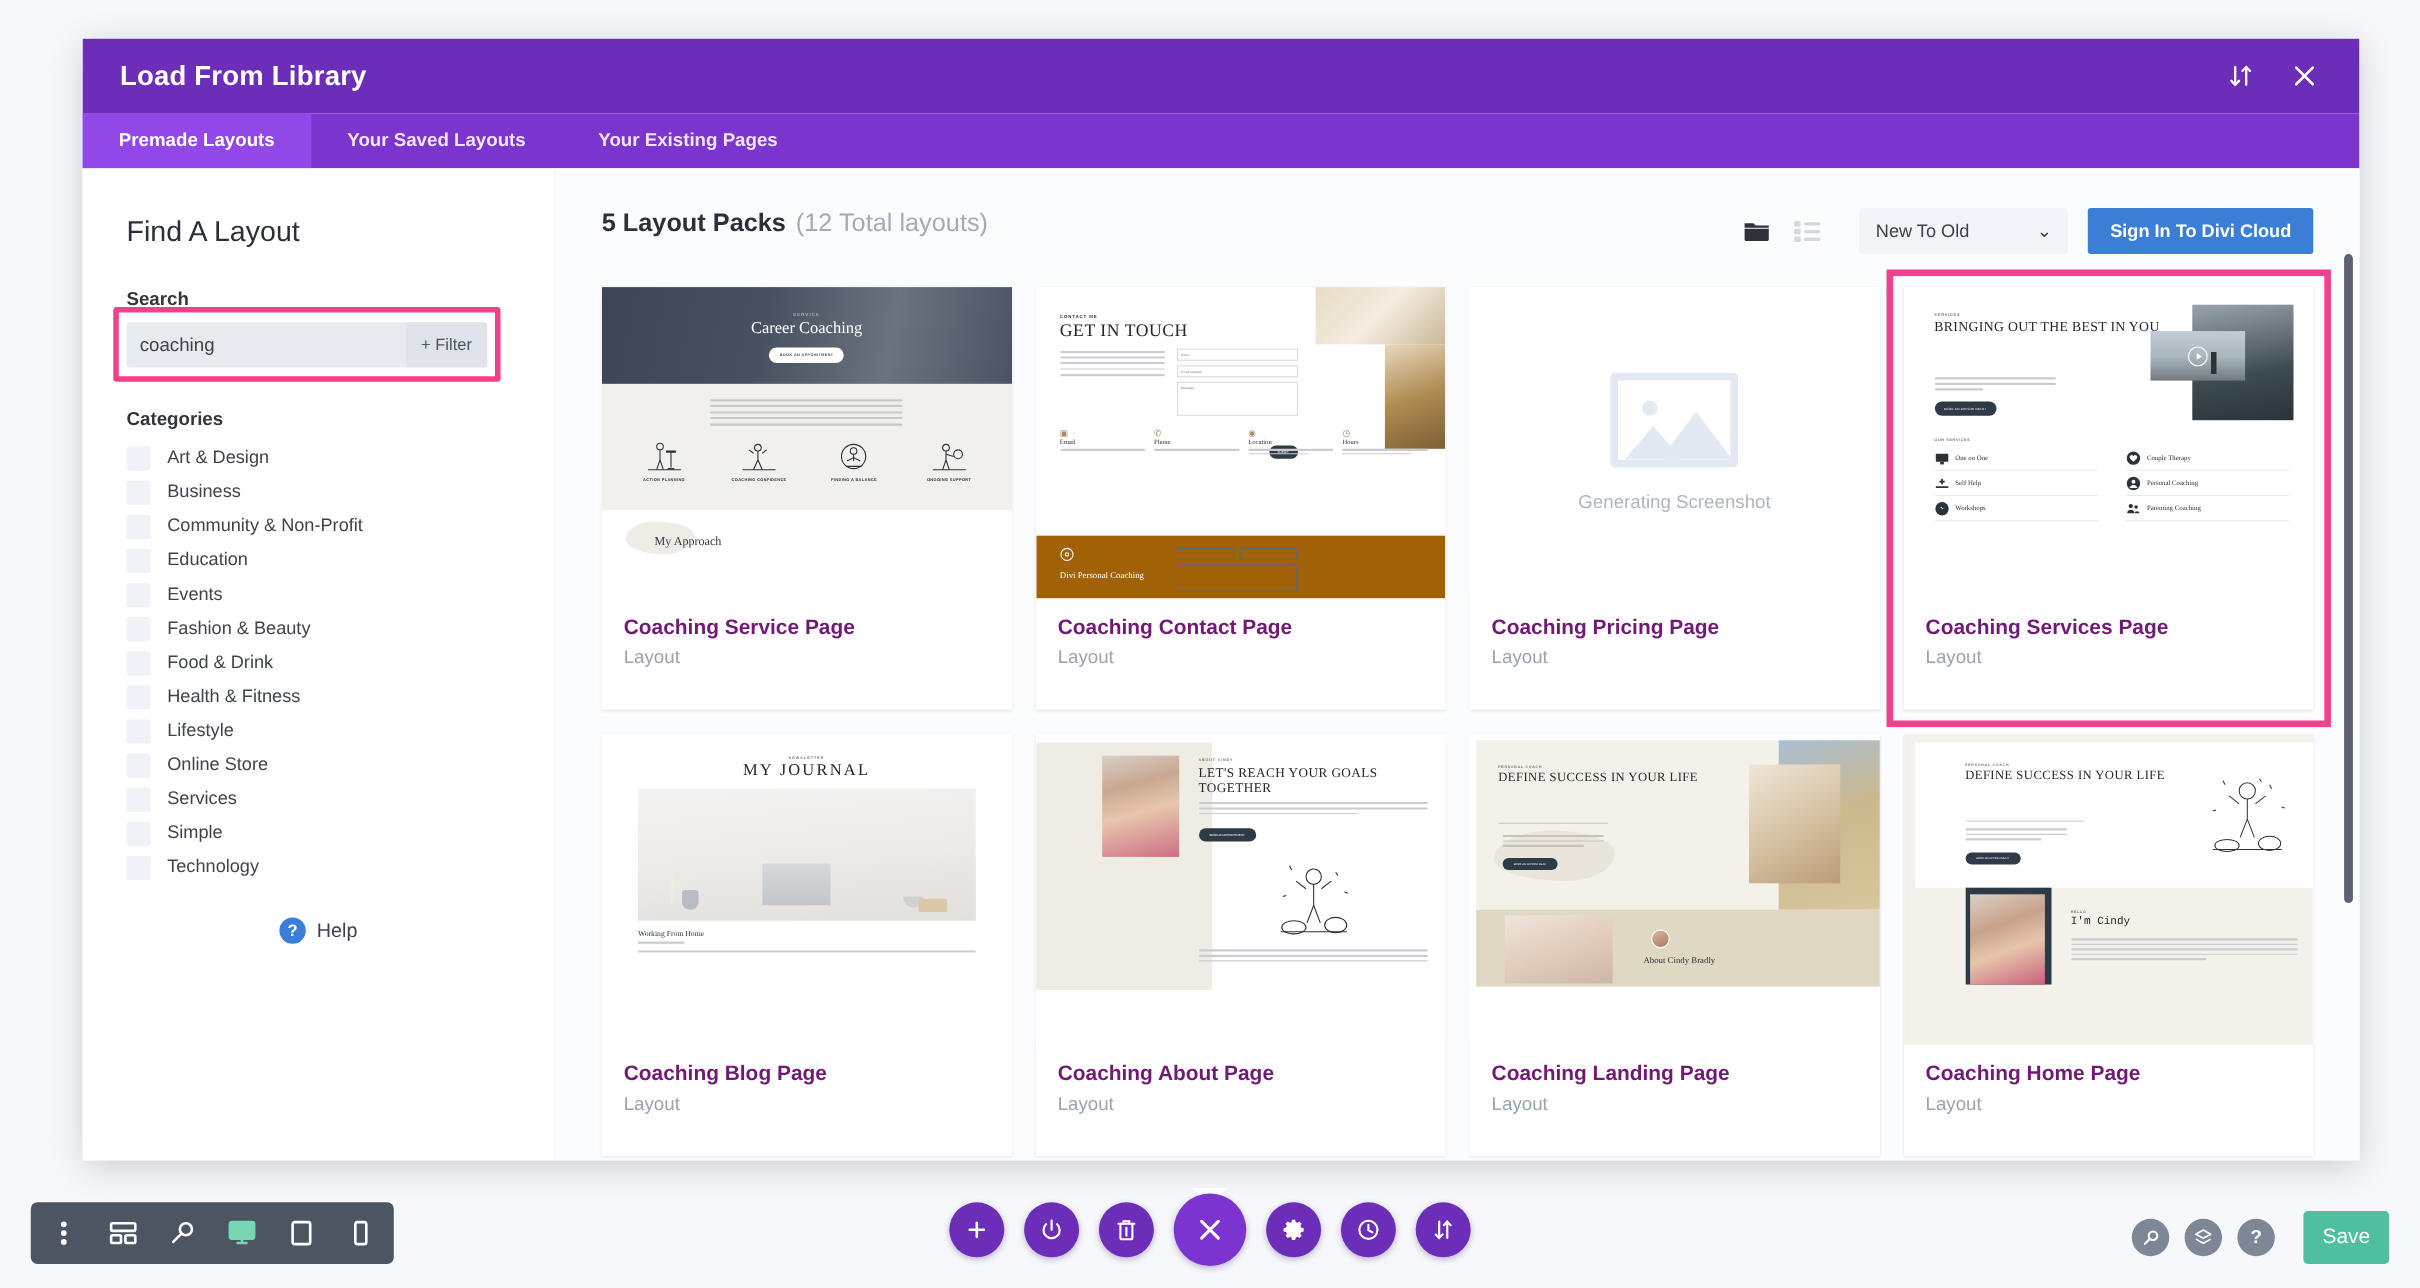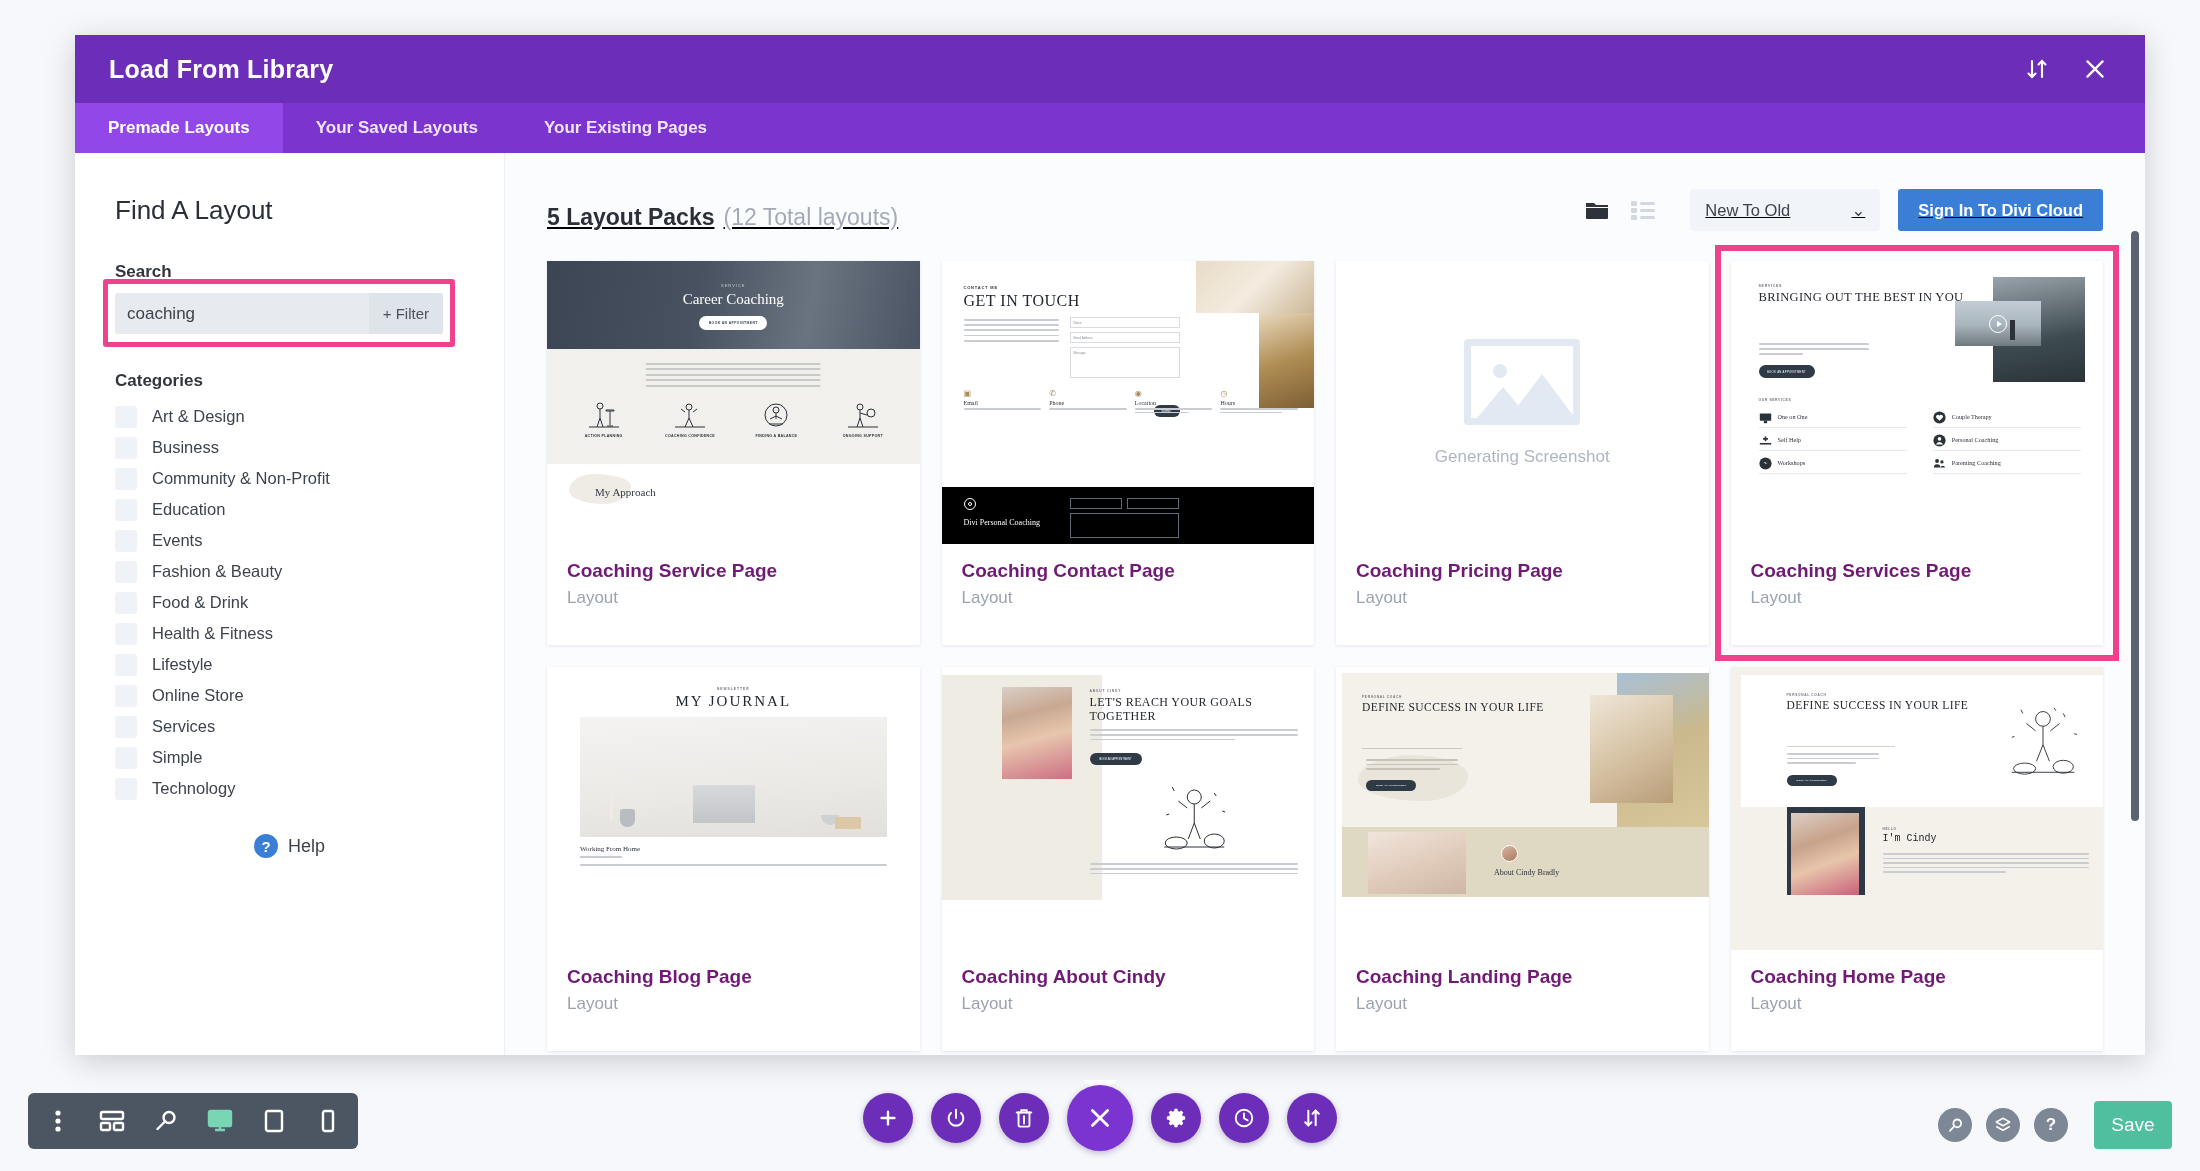--- a/index.html
+++ b/index.html
@@ -108,23 +108,22 @@
   }
   .help-text { font-size: 18px; color: #3d434c; }
 
   
   .main {
     flex: 1; min-width: 0; background: #fbfcfe;
     padding: 36px 42px 0 42px;
     overflow: hidden; position: relative;
   }
   .main-head {
-    display: flex; align-items: flex-end;
+    display: flex; align-items: flex-start;
     margin-bottom: 30px;
-    text-decoration: underline;
   }
   .packs-count { font-size: 23px; color: #2b3038; font-weight: 700; }
   .packs-total { font-size: 23px; color: #a3abb6; font-weight: 400; margin-left: 9px; }
   .head-right { margin-left: auto; display: flex; align-items: center; }
   .view-icon {
     width: 34px; height: 34px; display: flex; align-items: center; justify-content: center;
     cursor: pointer; margin-right: 12px;
   }
   .sort-select {
     width: 190px; height: 42px; background: #f1f4f8; border-radius: 4px;
@@ -195,21 +194,21 @@
   .t2-fld{height:11px;border:1px solid #d8dbe0;margin-bottom:4px;position:relative;}
   .t2-fld span{position:absolute;left:3px;top:3px;font-size:3px;color:#8b9099;}
   .t2-ta{height:31px;}
   .t2-sub{position:absolute;right:0;top:88px;width:26px;height:12px;border-radius:6px;background:#2f3a47;
      display:flex;align-items:center;justify-content:center;font-size:2.7px;color:#fff;}
   .t2-items{position:absolute;left:22px;right:16px;top:128px;display:flex;gap:8px;}
   .t2-it{flex:1;}
   .t2-it .ic{font-size:8px;color:#a98c5e;}
   .t2-it .nm{font-family:"Liberation Serif",serif;font-size:6px;color:#2c323a;margin:2px 0 2px;}
   .t2-it .ln{height:1.5px;background:#c9ccd2;margin-bottom:2px;border-radius:1px;}
-  .t2-dark{position:absolute;left:0;right:0;bottom:0;height:57px;background:#000000;}
+  .t2-dark{position:absolute;left:0;right:0;bottom:0;height:57px;background:#a16207;}
   .t2-dark .logo{position:absolute;left:22px;top:11px;width:12px;height:12px;border-radius:50%;
      border:1.4px solid #fff;display:flex;align-items:center;justify-content:center;}
   .t2-dark .logo i{width:4px;height:4px;border-radius:50%;border:1.2px solid #fff;display:block;}
   .t2-dark .nm{position:absolute;left:22px;top:31px;font-family:"Liberation Serif",serif;font-size:8px;color:#fff;}
   .t2-dark .f{position:absolute;border:1px solid #5c6a7a;}
 
   
   .t3{position:absolute;inset:0;background:#fff;display:flex;flex-direction:column;
      align-items:center;justify-content:center;}
   .t3-img{width:116px;height:86px;border:7px solid #e3e9f2;border-radius:4px;position:relative;overflow:hidden;}
@@ -807,21 +806,21 @@
                 </svg>
               </div>
               <div class="t6-p2">
                   <div></div>
                   <div></div>
                   <div></div>
                 </div>
             </div>
           </div>
           <div class="card-meta">
-            <div class="card-title">Coaching About Cindy</div>
+            <div class="card-title">Coaching About Page</div>
             <div class="card-sub">Layout</div>
           </div>
         </div>
 
         <div class="card">
           <div class="thumb">
             <div class="t7">
               <div class="t7-top"></div>
               <div class="t7-pic"></div>
               <div class="t7-jen"></div>

